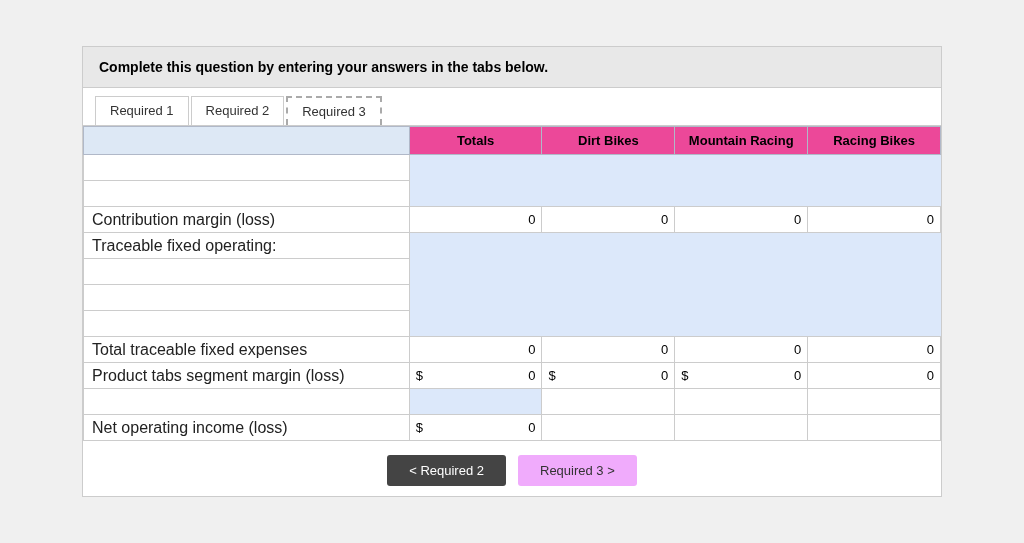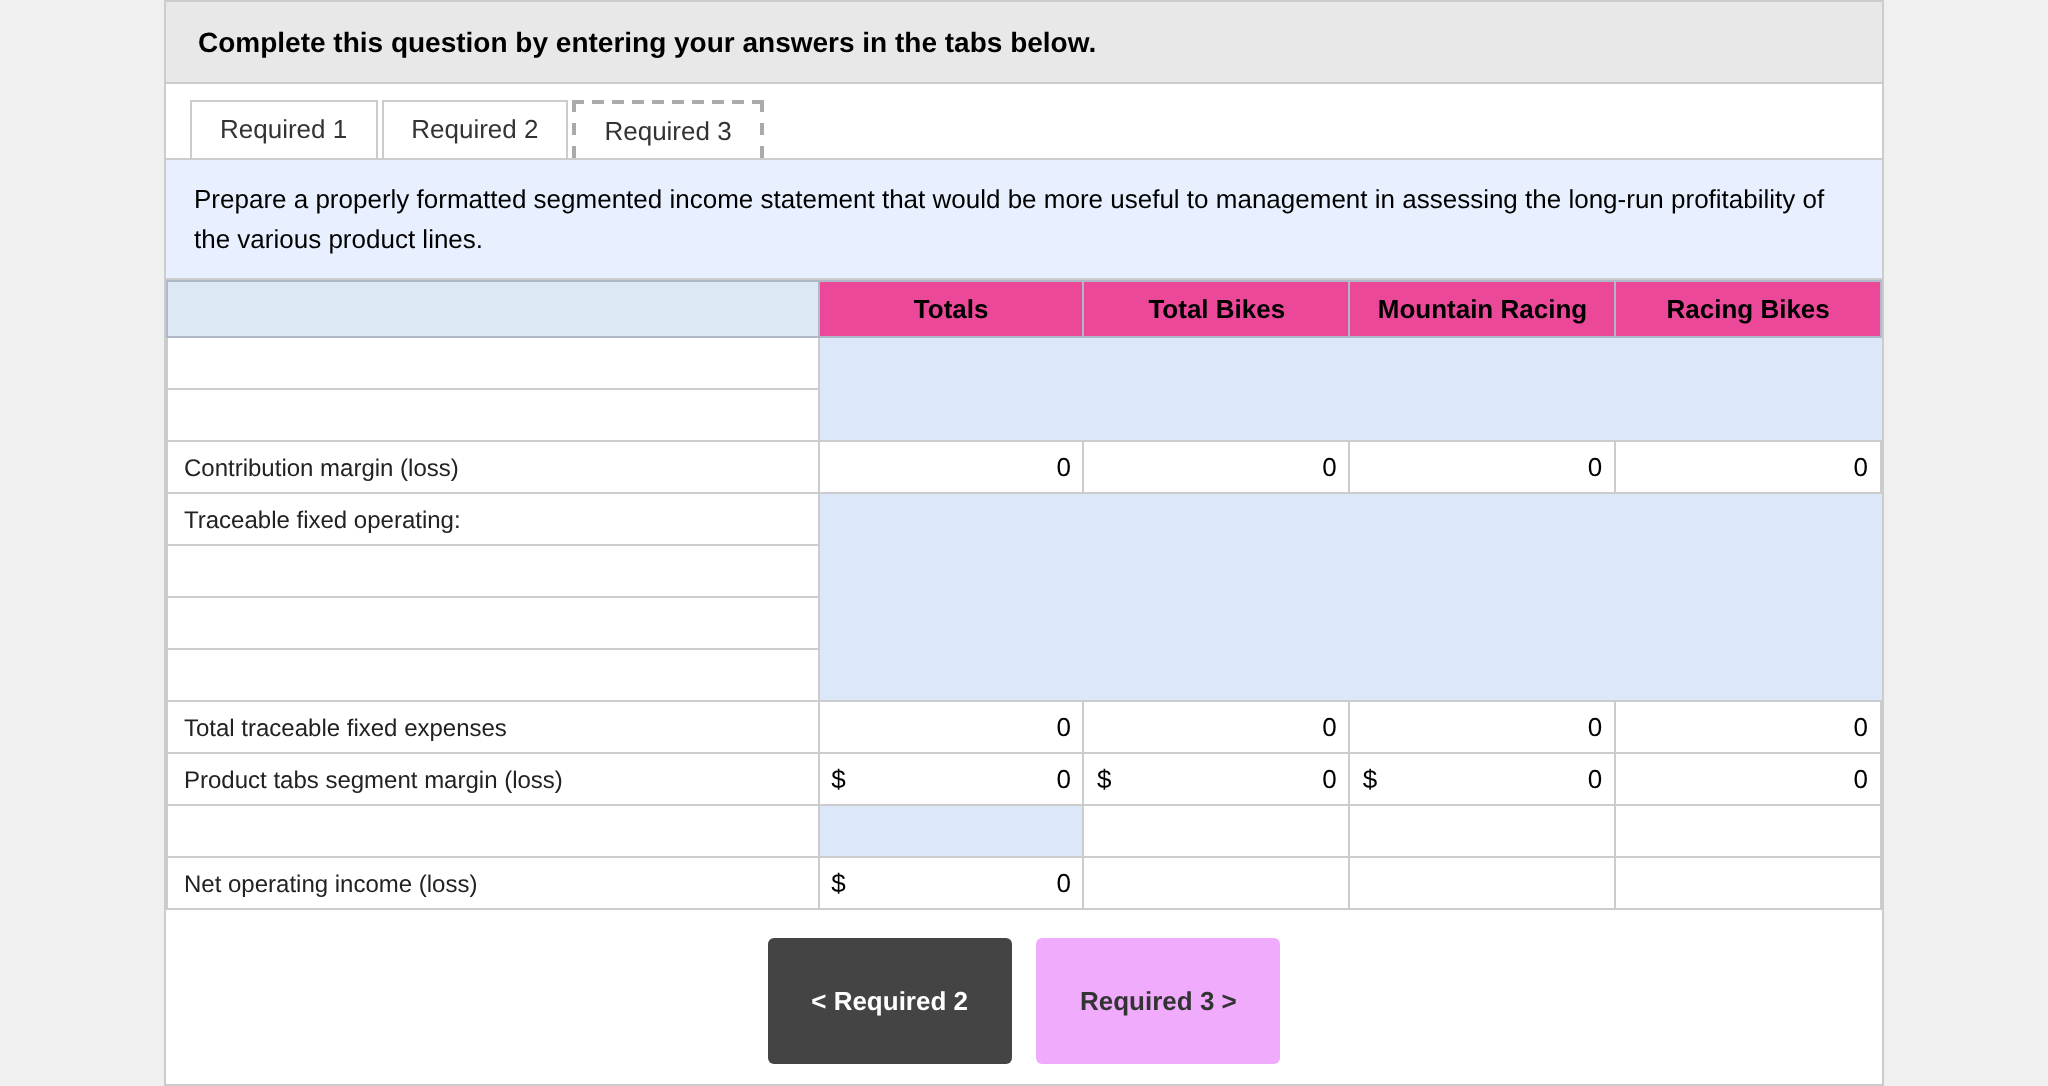--- a/index.html
+++ b/index.html
@@ -91,37 +91,37 @@
     .input-cell input {
       width: 100%;
       border: none;
       background: transparent;
       text-align: right;
       font-size: 13px;
       outline: none;
       padding: 0 2px;
     }
     .label-cell {
-      font-size: 12px;
+      font-size: 16px;
       color: #222;
       padding-left: 8px;
     }
     .blue-bg {
       background-color: #dce8fa;
     }
     .nav-buttons {
       display: flex;
       justify-content: center;
       gap: 12px;
       padding: 14px 0 10px 0;
     }
     .nav-btn {
-      padding: 24px 22px;
-      font-size: 13px;
-      font-weight: bold;
+      padding: 8px 22px;
+      font-size: 13px;
+      font-weight: normal;
       border: none;
       cursor: pointer;
       border-radius: 3px;
     }
     .nav-btn-dark {
       background: #444;
       color: #fff;
     }
     .nav-btn-gray {
       background: #f0abfc;
@@ -144,31 +144,28 @@
   <div class="header-bar">
     <span>Complete this question by entering your answers in the tabs below.</span>
   </div>
 
   <div class="tabs-row">
     <div class="tab">Required 1</div>
     <div class="tab">Required 2</div>
     <div class="tab active">Required 3</div>
   </div>
 
-  <div class="instruction-bar">
-    <span>Prepare a properly formatted segmented income statement that would be more useful to management in assessing the long-run profitability of the various product lines.</span>
-  </div>
 
   <div class="table-section">
     <table>
       <thead>
         <tr>
           <th style="width:38%; text-align:left;"></th>
           <th style="width:15.5%;">Totals</th>
-          <th style="width:15.5%;">Total Bikes</th>
+          <th style="width:15.5%;">Dirt Bikes</th>
           <th style="width:15.5%;">Mountain Racing</th>
           <th style="width:15.5%;">Racing Bikes</th>
         </tr>
       </thead>
       <tbody>
 
         <tr>
           <td class="blue-bg"></td>
           <td class="input-cell blue-bg"><input type="text" value="" style=""></td>
           <td class="input-cell blue-bg"><input type="text" value="" style=""></td>

